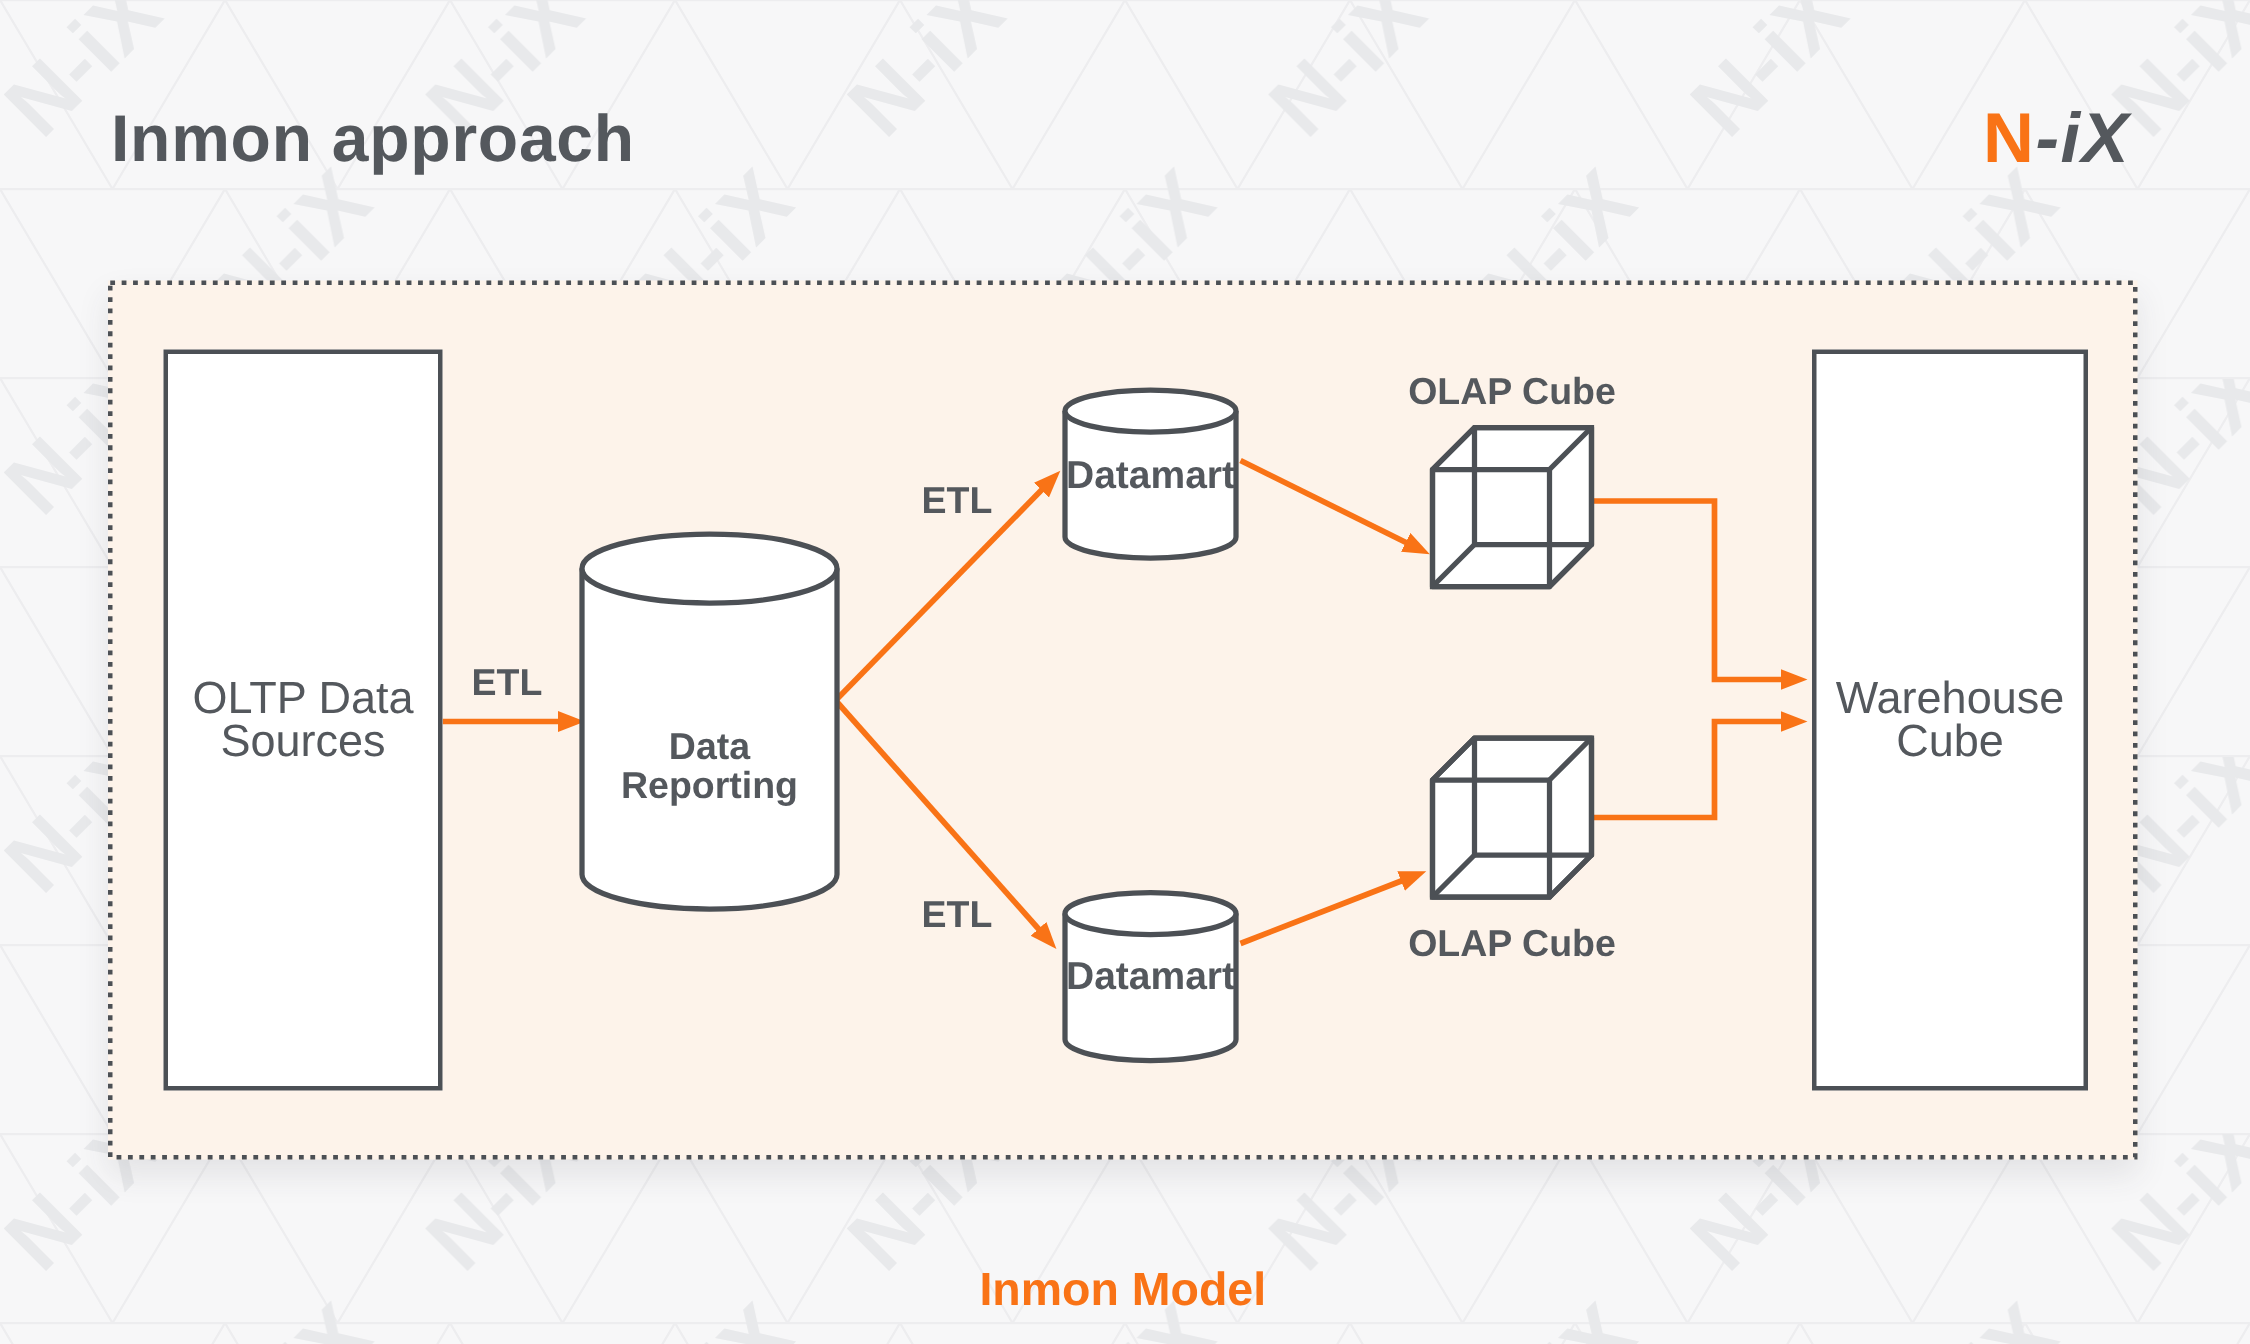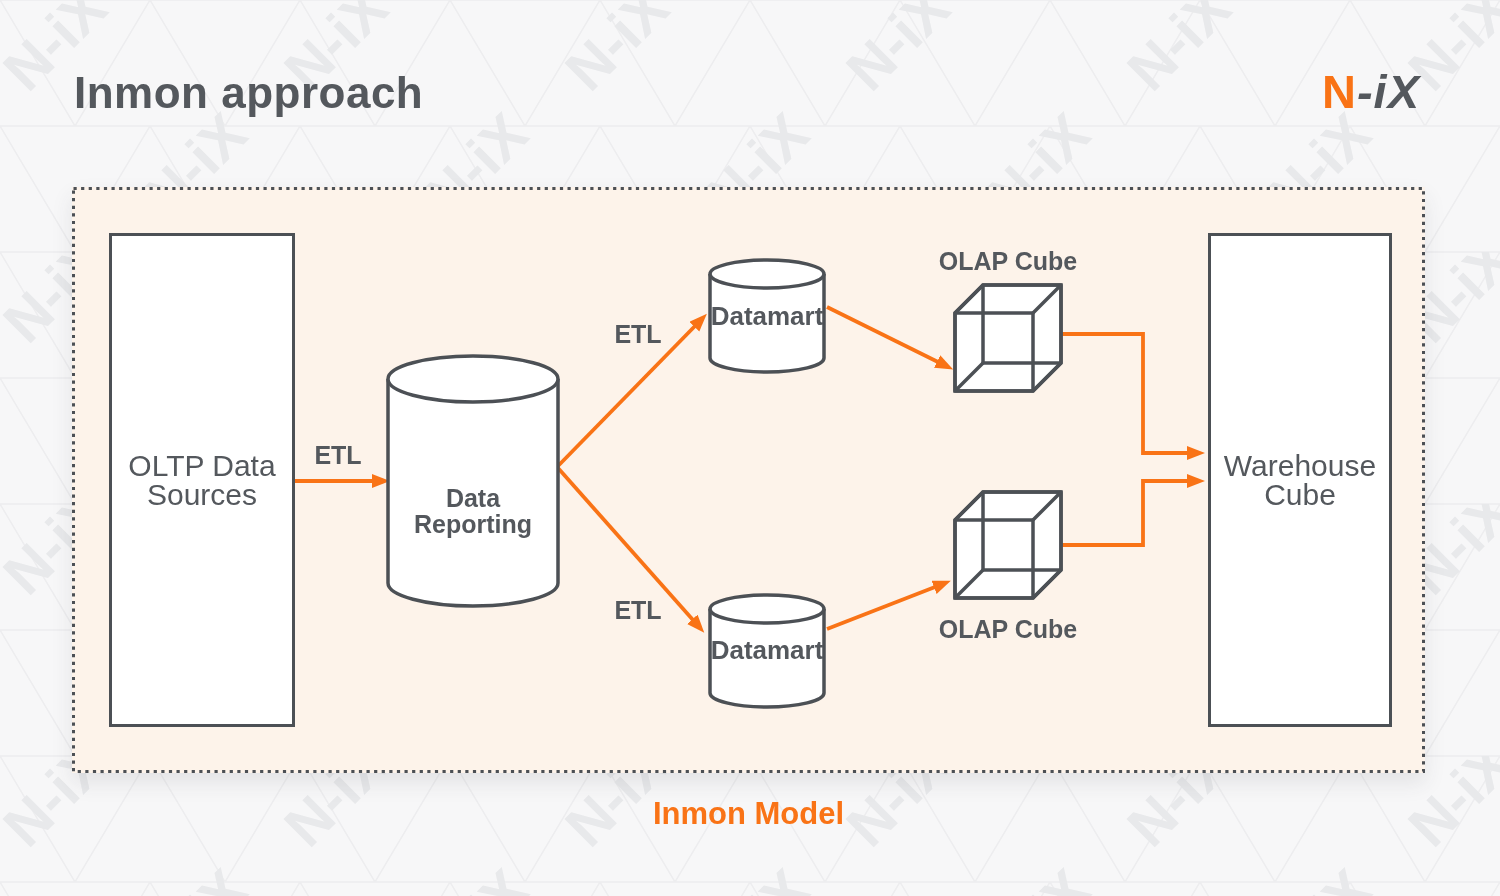--- a/index.html
+++ b/index.html
@@ -18,21 +18,21 @@
   .brand .ix{color:var(--c-ink,#54585d);font-style:italic;}
   .node-box{position:absolute;box-sizing:border-box;background:var(--c-white,#fff);
             border:3.5px solid var(--c-line,#4c5055);display:flex;align-items:center;justify-content:center;
             text-align:center;color:var(--c-ink,#54585d);font-size:30px;font-weight:400;line-height:29px;}
   .oltp-box{left:109px;top:233px;width:186px;height:494px;}
   .reporting-box{left:1208px;top:233px;width:184px;height:494px;}
   .lbl{position:absolute;transform:translateX(-50%);font-weight:700;font-size:25px;line-height:29px;
        color:var(--c-ink,#54585d);white-space:nowrap;text-align:center;}
   .lbl.two{white-space:normal;width:160px;}
   .lbl span{display:block;}
-  .caption{position:absolute;left:72px;top:796px;width:1353px;text-align:center;
+  .caption{position:absolute;left:72px;top:842px;width:1353px;text-align:center;
            font-size:31px;font-weight:700;color:var(--c-orange,#f97316);}
   .wm-text{font-family:"Liberation Sans","DejaVu Sans",sans-serif;font-weight:700;font-size:58px;}
   .lattice{stroke:#ededef;}
   .shape{fill:var(--c-white,#fff);stroke:var(--c-line,#4c5055);stroke-width:3.5;}
   .edge{fill:none;stroke:var(--c-line,#4c5055);stroke-width:3.5;stroke-linejoin:round;}
   .arrow{fill:none;stroke:var(--c-orange,#f97316);stroke-width:3.8;}
   .arrow-fill{fill:var(--c-orange,#f97316);}
   .panel-border{fill:none;stroke:var(--c-line,#4c5055);stroke-width:3;}
 </style>
 </head>

